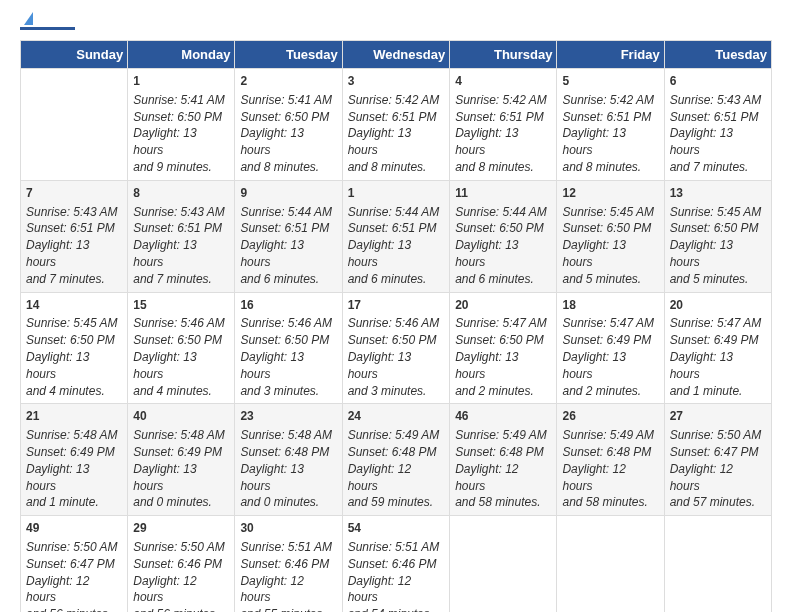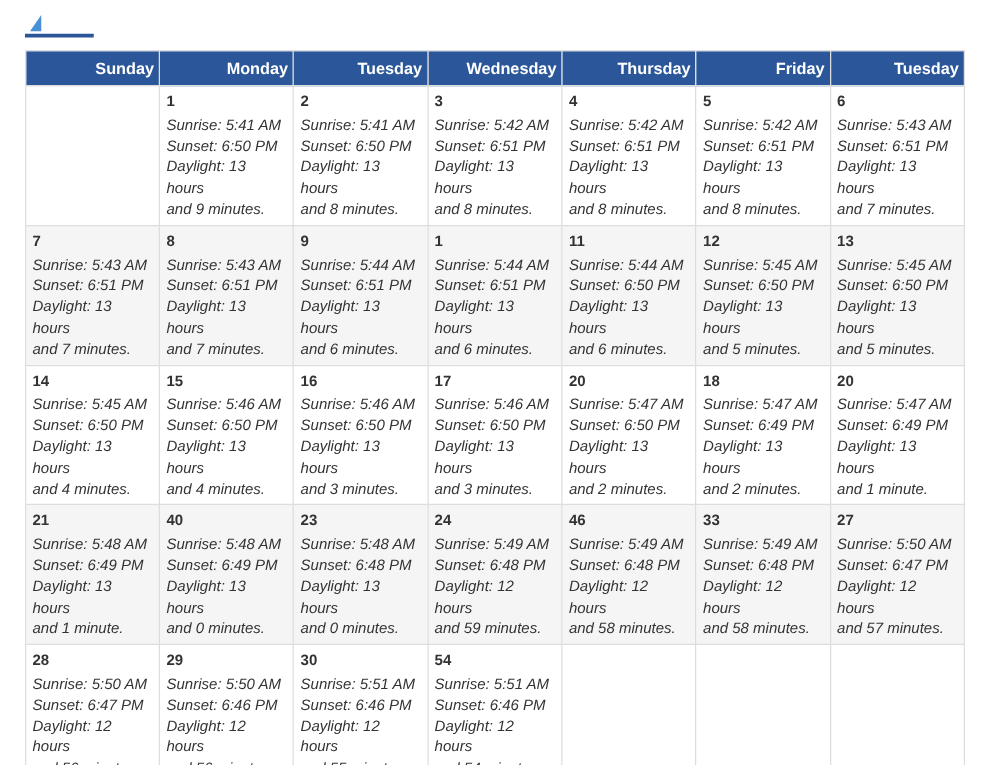--- a/index.html
+++ b/index.html
@@ -293,37 +293,37 @@
 and 59 minutes.</div>
         </td>
         <td>
           <span class="day-num">46</span>
           <div class="day-info" style="white-space: pre-line;">Sunrise: 5:49 AM
 Sunset: 6:48 PM
 Daylight: 12 hours
 and 58 minutes.</div>
         </td>
         <td>
-          <span class="day-num">33</span>
+          <span class="day-num">26</span>
           <div class="day-info" style="white-space: pre-line;">Sunrise: 5:49 AM
 Sunset: 6:48 PM
 Daylight: 12 hours
 and 58 minutes.</div>
         </td>
         <td>
           <span class="day-num">27</span>
           <div class="day-info" style="white-space: pre-line;">Sunrise: 5:50 AM
 Sunset: 6:47 PM
 Daylight: 12 hours
 and 57 minutes.</div>
         </td>
       </tr>
       <tr>
         <td>
-          <span class="day-num">28</span>
+          <span class="day-num">49</span>
           <div class="day-info" style="white-space: pre-line;">Sunrise: 5:50 AM
 Sunset: 6:47 PM
 Daylight: 12 hours
 and 56 minutes.</div>
         </td>
         <td>
           <span class="day-num">29</span>
           <div class="day-info" style="white-space: pre-line;">Sunrise: 5:50 AM
 Sunset: 6:46 PM
 Daylight: 12 hours

